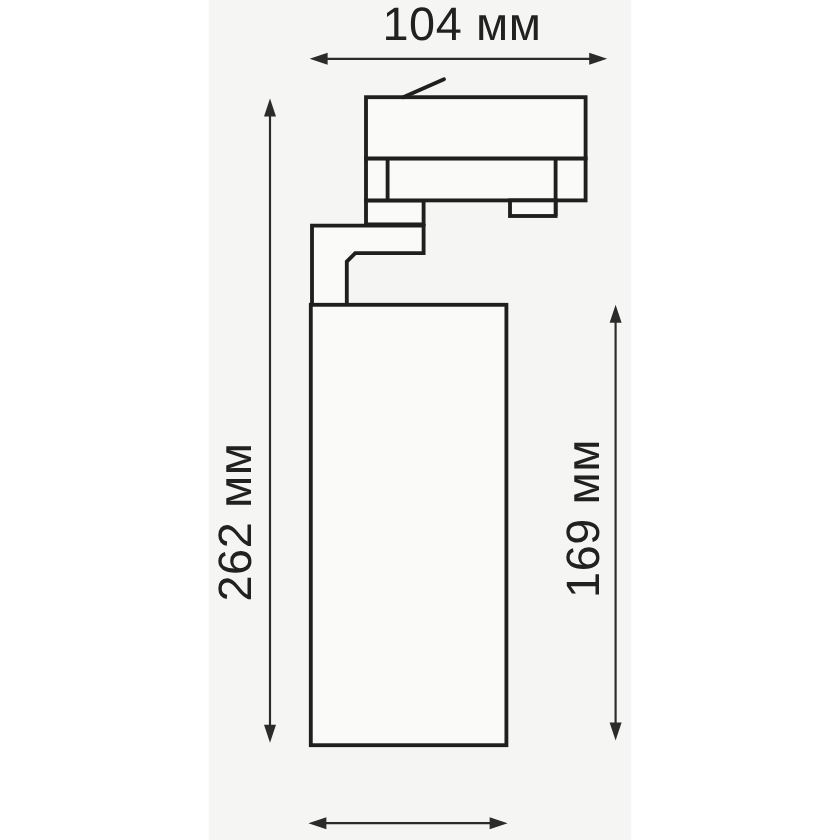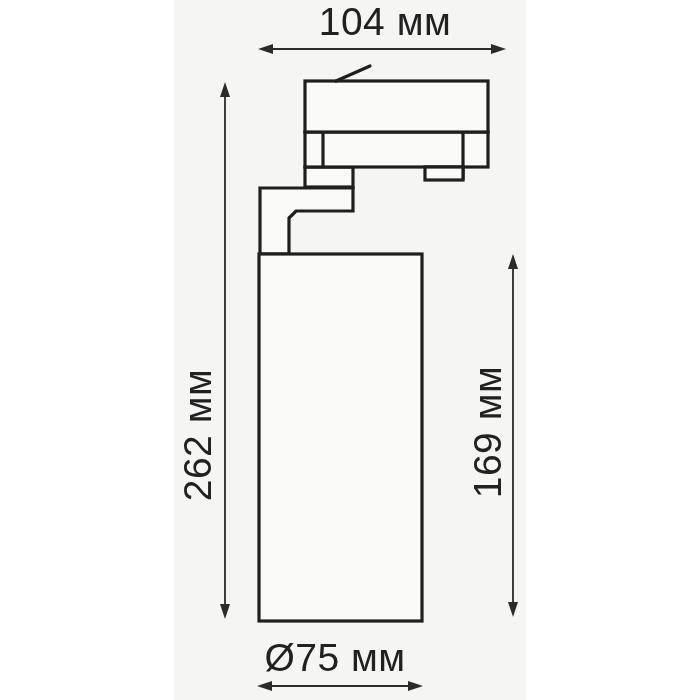--- a/index.html
+++ b/index.html
@@ -91,14 +91,13 @@
       <polygon class="dim-head" points="423,686 408,681 408,691"></polygon>
     </g>
   </svg>
 
   <div class="dim-label" style="left:385px;top:21px;">104 мм</div>
 
   <div class="dim-label vertical" style="left:197px;top:435px;">262 мм</div>
 
   <div class="dim-label vertical" style="left:487px;top:432px;">169 мм</div>
 
-  <div class="dim-label" style="left:335px;top:657px;">Ø75 мм</div>
 </div>
 
 </body></html>

